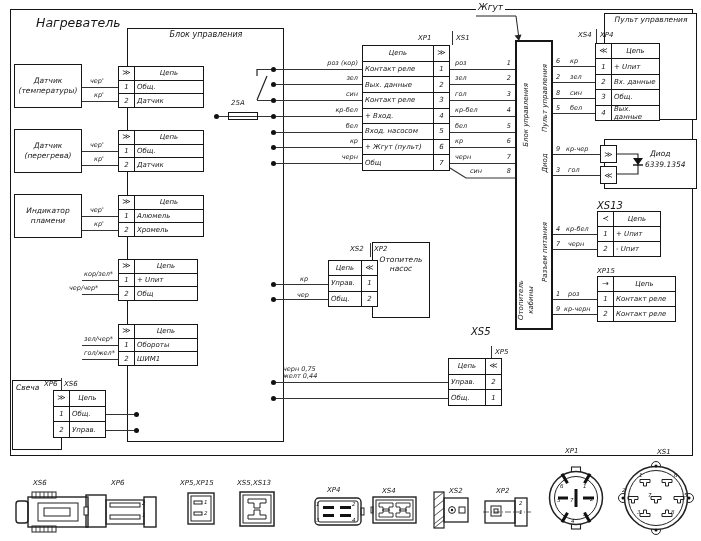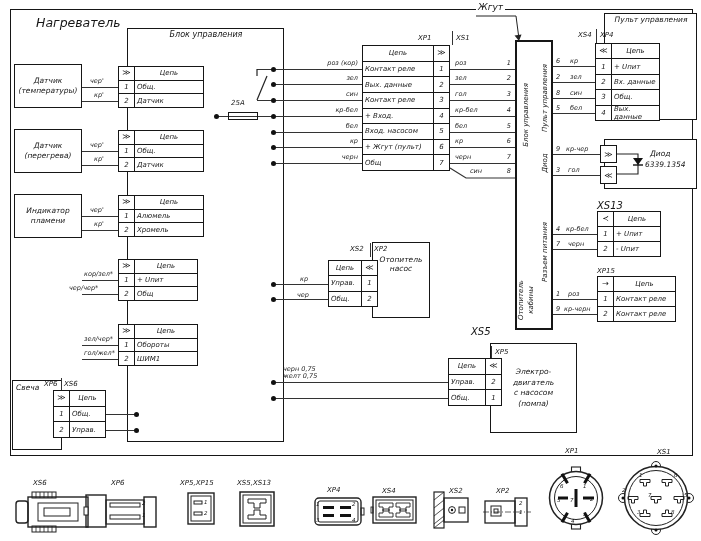--- a/index.html
+++ b/index.html
@@ -403,26 +403,20 @@
         <span class="pc rt">2</span>
       </div>
   </div>
   <div class="wire" style="left:273px;top:284px;width:55px"></div>
   <div class="wire" style="left:273px;top:299px;width:55px"></div>
   <div class="dot" style="left:271px;top:282px"></div>
   <div class="dot" style="left:271px;top:297px"></div>
   <div class="wl" style="left:300px;top:276px">кр</div>
   <div class="wl" style="left:297px;top:292px">чер</div>
 
-  <div class="box dev" style="left:490px;top:343px;width:87px;height:90px;line-height:10.5px">
-    <span>Электро-</span>
-    <span>двигатель</span>
-    <span>с насосом</span>
-    <span>(помпа)</span>
-  </div>
   <div class="lbl" style="left:471px;top:328px;font-size:10px">XS5</div>
   <div class="lbl" style="left:495px;top:348px;font-size:7px;background:#fff">XP5</div>
   <div class="vline" style="left:491px;top:346px;height:14px"></div>
   <div class="ct" style="left:448px;top:358px;width:54px;height:48px">
     <div class="r">
         <span class="cc hd">Цепь</span>
         <span class="pc rt sym">≪</span>
       </div>
     <div class="r">
         <span class="cc">Управ.</span>
@@ -430,21 +424,21 @@
       </div>
     <div class="r">
         <span class="cc">Общ.</span>
         <span class="pc rt">1</span>
       </div>
   </div>
   <div class="wire" style="left:273px;top:382px;width:175px"></div>
   <div class="wire" style="left:273px;top:398px;width:175px"></div>
   <div class="dot" style="left:271px;top:380px"></div>
   <div class="dot" style="left:271px;top:396px"></div>
-  <div class="wl" style="left:283px;top:373px">желт 0,75</div>
+  <div class="wl" style="left:283px;top:373px">желт 0,44</div>
   <div class="wl" style="left:283px;top:366px">черн 0,75</div>
 
   <div class="lbl" style="left:33px;top:479px;font-size:7px">XS6</div>
   <svg style="left:14px;top:489px" width="80" height="44" viewBox="0 0 80 44">
     <rect x="2" y="12" width="12" height="22" rx="3" fill="none" stroke="#222" stroke-width="1.4"></rect>
     <rect x="14" y="8" width="60" height="30" fill="none" stroke="#222" stroke-width="1.4"></rect>
     <rect x="24" y="14" width="40" height="18" fill="none" stroke="#222" stroke-width="1"></rect>
     <rect x="30" y="19" width="26" height="8" fill="none" stroke="#222" stroke-width="1"></rect>
     <rect x="18" y="3" width="24" height="6" fill="none" stroke="#222" stroke-width="1"></rect>
     <path d="M22 3v6 M26 3v6 M30 3v6 M34 3v6 M38 3v6" stroke="#222" stroke-width="0.8"></path>

